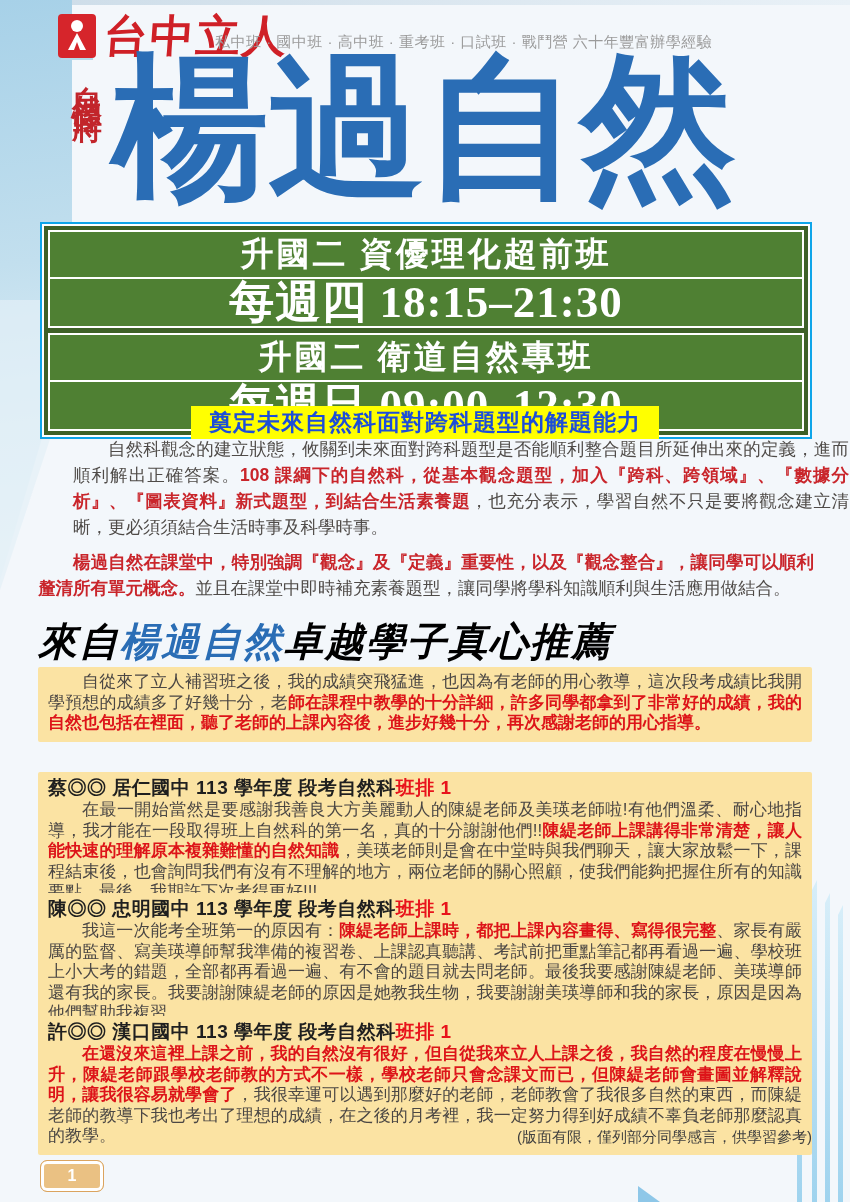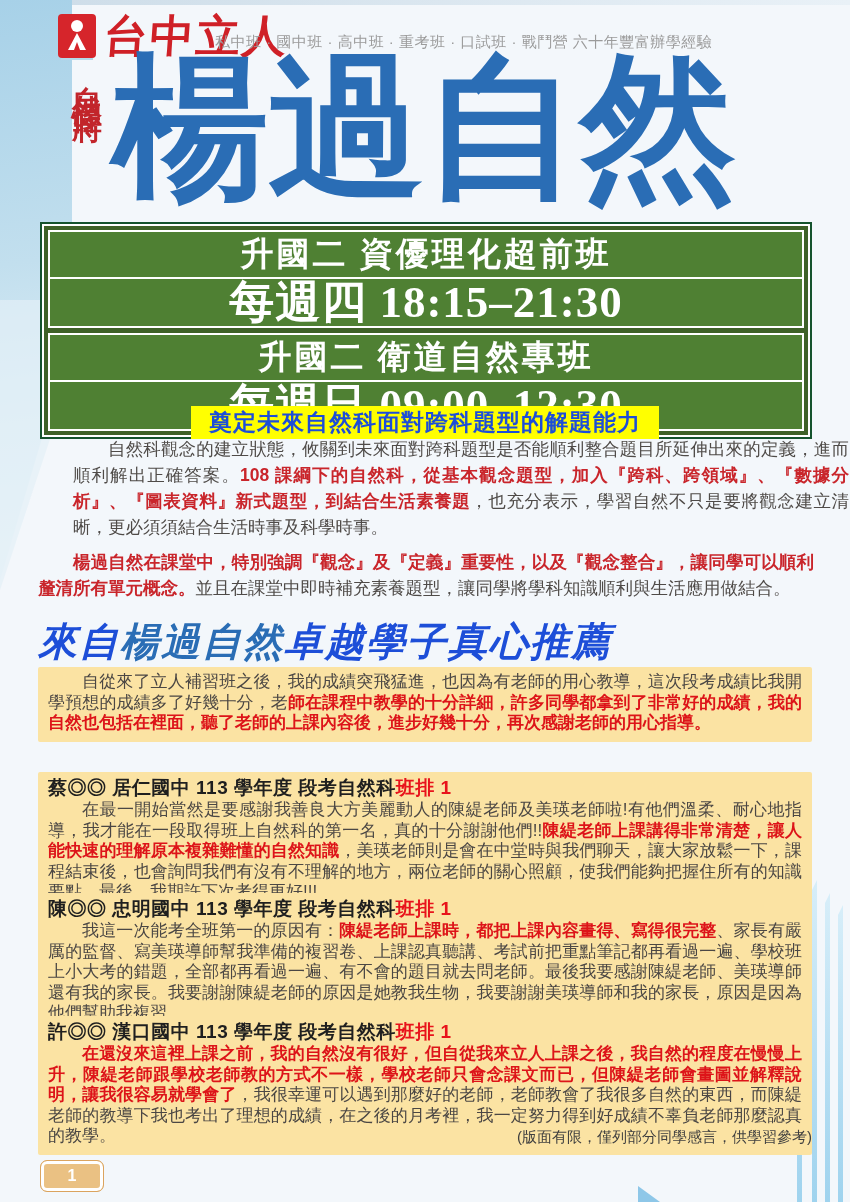--- a/index.html
+++ b/index.html
@@ -41,21 +41,21 @@
   }
   .main-title{
     position:absolute;left:112px;top:44px;width:724px;height:175px;
     font-family:"Liberation Serif",serif;font-weight:900;
     font-size:156px;line-height:170px;color:#2a6db5;
     display:flex;justify-content:space-between;white-space:nowrap;
   }
   
   .sched-outer{
     position:absolute;left:40px;top:222px;width:772px;
-    border:2px solid #14532d;background:#fff;padding:2px;box-sizing:border-box;
+    border:2px solid #0ea5e9;background:#fff;padding:2px;box-sizing:border-box;
   }
   .sched-mid{background:#3e6127;padding:4px;}
   .sched-row{
     background:#4f8033;box-shadow:inset 0 0 0 2px #ffffff;
     padding:5px 0 7px;text-align:center;color:#fff;
   }
   .sched-row + .sched-row{margin-top:5px;}
   .sched-title{font-family:"Liberation Serif",serif;font-weight:bold;font-size:33px;line-height:38px;letter-spacing:3px;}
   .sched-rule{height:2px;background:#fff;margin:4px 0;}
   .sched-time{font-family:"Liberation Serif",serif;font-weight:bold;font-size:45px;line-height:38px;letter-spacing:1px;}
@@ -68,21 +68,21 @@
   .intro-p{position:absolute;left:38px;width:776px;margin:0;font-size:17.5px;line-height:26px;color:#4f4b48;text-indent:2em;text-align:justify;}
   .p1{top:436px;margin-left:35px;}
   .p2{top:549px;}
   .red-run{color:#c9252b;font-weight:bold;}
   
   .rec-heading{
     position:absolute;left:38px;top:620px;margin:0;
     font-family:"Liberation Serif",serif;font-style:italic;font-weight:900;
     font-size:39px;line-height:44px;letter-spacing:2px;white-space:nowrap;
   }
-  .rec-green{color:#1d4ed8;}
+  .rec-green{color:#000000;}
   .rec-blue{color:#2a6db5;}
   
   .tbox{
     position:absolute;left:38px;width:774px;box-sizing:border-box;
     background:#fbe3a3;border-radius:2px;padding:4px 10px 8px;
   }
   .tb1{top:667px;} .tb2{top:772px;} .tb3{top:893px;} .tb4{top:1016px;}
   .tbox h3{margin:0;font-size:19px;line-height:23px;color:#1f1f1f;font-weight:bold;letter-spacing:.5px;}
   .tbox h3 .rank{color:#e8131b;}
   .tbox p{margin:1px 0 0;font-size:17px;line-height:20.5px;color:#4b4744;text-indent:2em;text-align:justify;}

